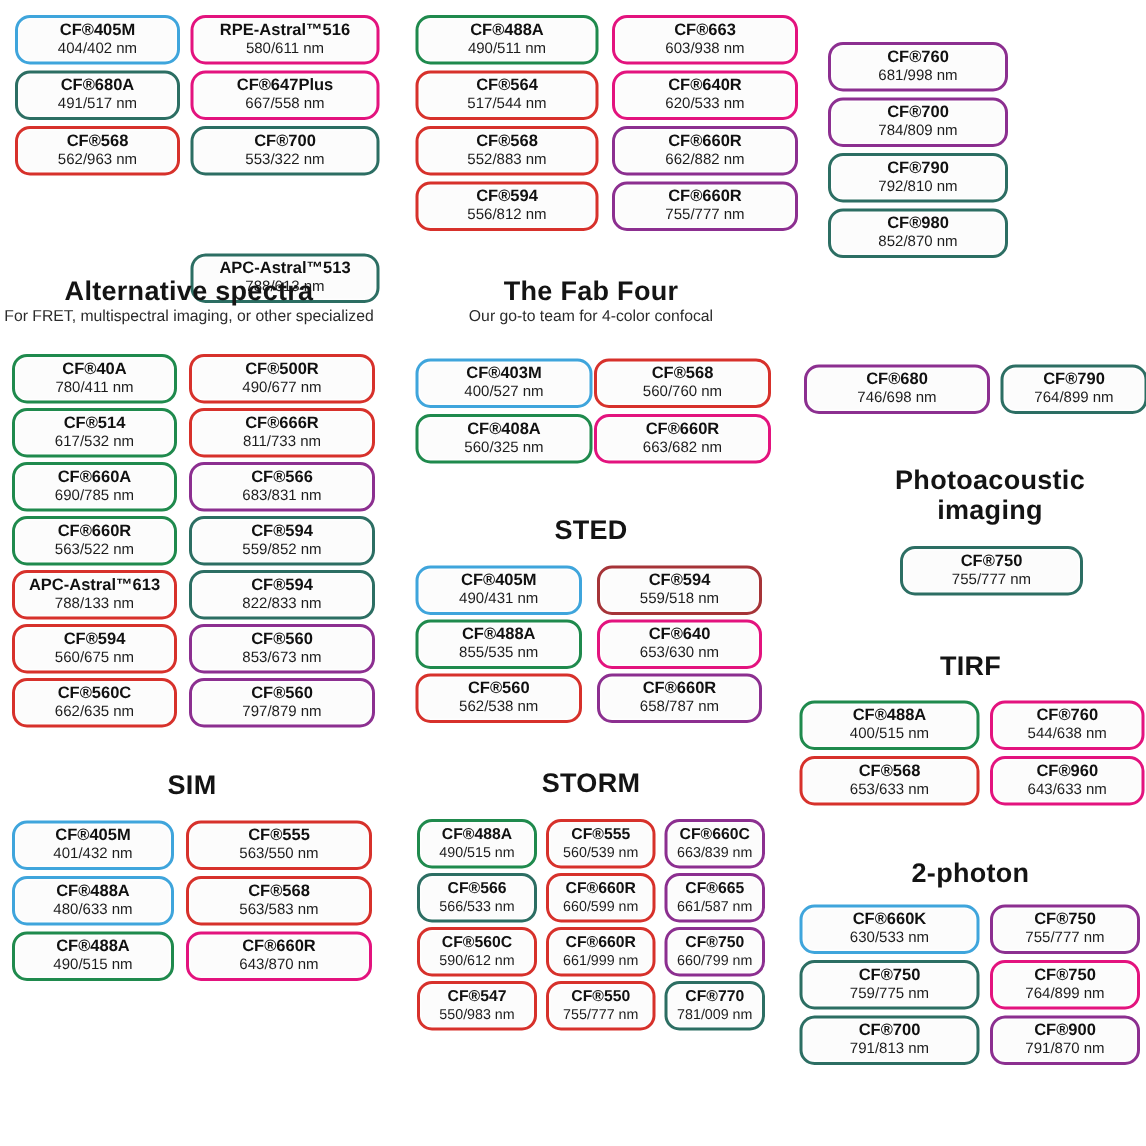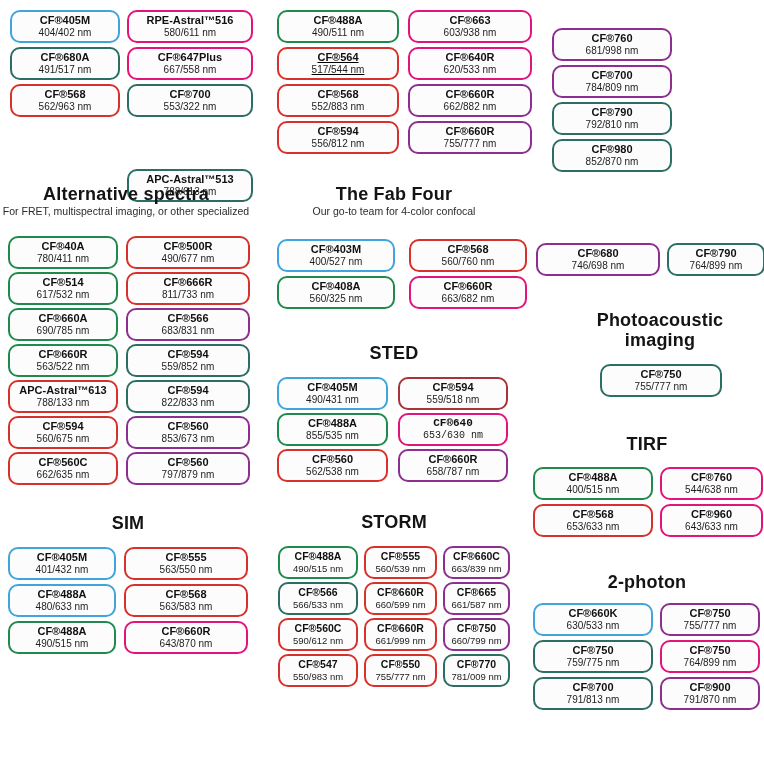--- a/index.html
+++ b/index.html
@@ -40,21 +40,21 @@
 
   #hdr-alt{left:0;top:184px;width:252px}
   #sec-alt{left:8px;top:236px}
   #sec-alt .pills{gap:8px}
   #sec-alt .pill-col{gap:3px}
   #sec-alt .pill-col:nth-child(1){width:110px}
   #sec-alt .pill-col:nth-child(2){width:124px}
 
   #hdr-fab{left:264px;top:184px;width:260px}
   #sec-fab{left:277px;top:239px}
-  #sec-fab .pills{gap:14px}
+  #sec-fab .pills{gap:1px}
   #sec-fab .pill-col{gap:4px;width:118px}
 
   #sec-right-pair{left:536px;top:243px}
   #sec-right-pair .pills{gap:7px}
   #sec-right-pair .pill-col:nth-child(1){width:124px}
   #sec-right-pair .pill-col:nth-child(2){width:98px}
 
   #hdr-photo{left:585px;top:310px;width:150px}
   #sec-photo{left:600px;top:364px}
   #sec-photo .pill-col{width:122px}
@@ -137,21 +137,21 @@
     </div>
 </div>
 
 <div id="sec-top-mid" class="section">
   <div class="pills">
       <div class="pill-col">
         <div class="pill" style="border-color: rgb(31, 138, 77);">
           <div class="pill-name">CF®488A</div>
           <div class="pill-value">490/511 nm</div>
         </div>
-        <div class="pill" style="border-color: rgb(215, 49, 43); text-decoration: underline;">
+        <div class="pill" style="border-color: rgb(215, 49, 43);">
           <div class="pill-name">CF®564</div>
           <div class="pill-value">517/544 nm</div>
         </div>
         <div class="pill" style="border-color: rgb(215, 49, 43);">
           <div class="pill-name">CF®568</div>
           <div class="pill-value">552/883 nm</div>
         </div>
         <div class="pill" style="border-color: rgb(215, 49, 43);">
           <div class="pill-name">CF®594</div>
           <div class="pill-value">556/812 nm</div>
@@ -347,21 +347,21 @@
         <div class="pill" style="border-color: rgb(215, 49, 43);">
           <div class="pill-name">CF®560</div>
           <div class="pill-value">562/538 nm</div>
         </div>
       </div>
       <div class="pill-col">
         <div class="pill" style="border-color: rgb(166, 52, 56);">
           <div class="pill-name">CF®594</div>
           <div class="pill-value">559/518 nm</div>
         </div>
-        <div class="pill" style="border-color: rgb(227, 19, 126); font-family: Liberation Mono, monospace;">
+        <div class="pill" style="border-color: rgb(227, 19, 126);">
           <div class="pill-name">CF®640</div>
           <div class="pill-value">653/630 nm</div>
         </div>
         <div class="pill" style="border-color: rgb(140, 47, 144);">
           <div class="pill-name">CF®660R</div>
           <div class="pill-value">658/787 nm</div>
         </div>
       </div>
     </div>
 </div>

